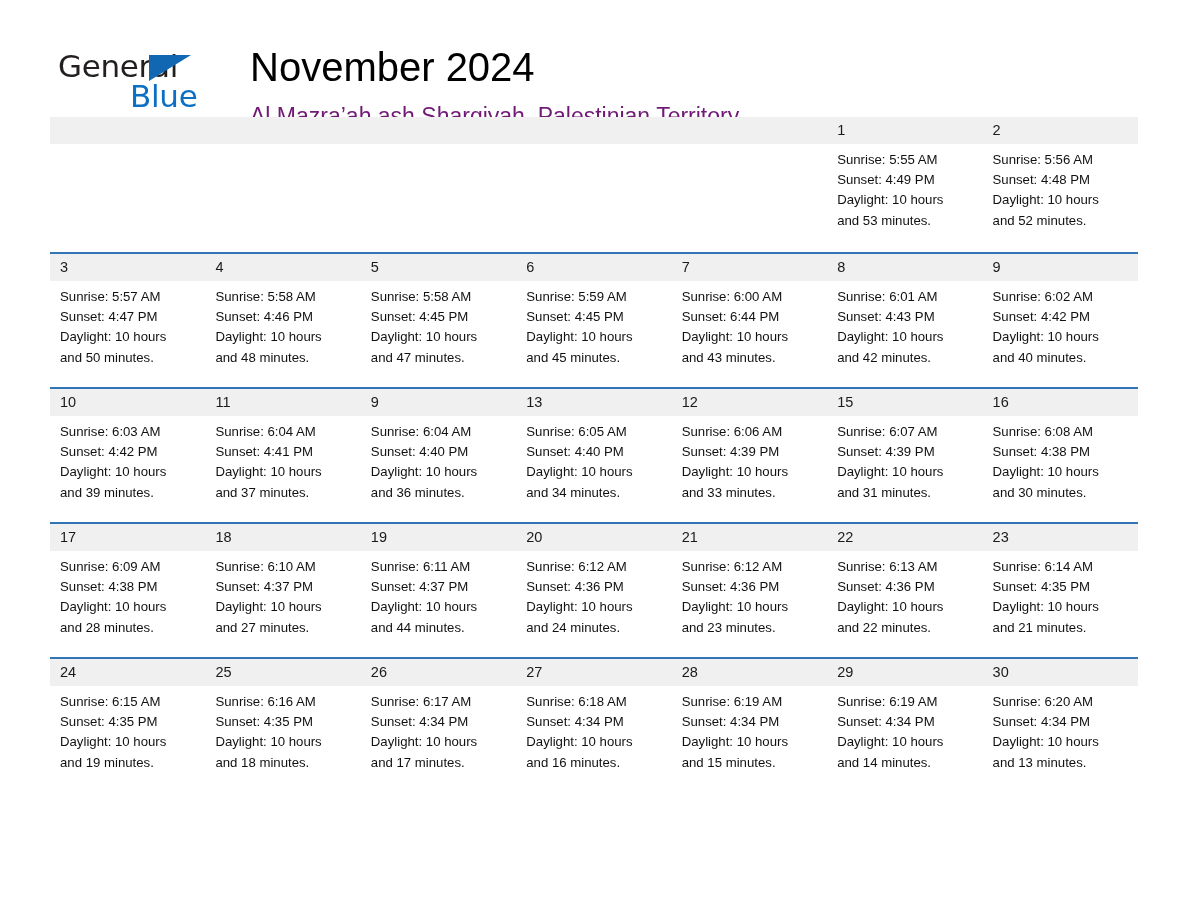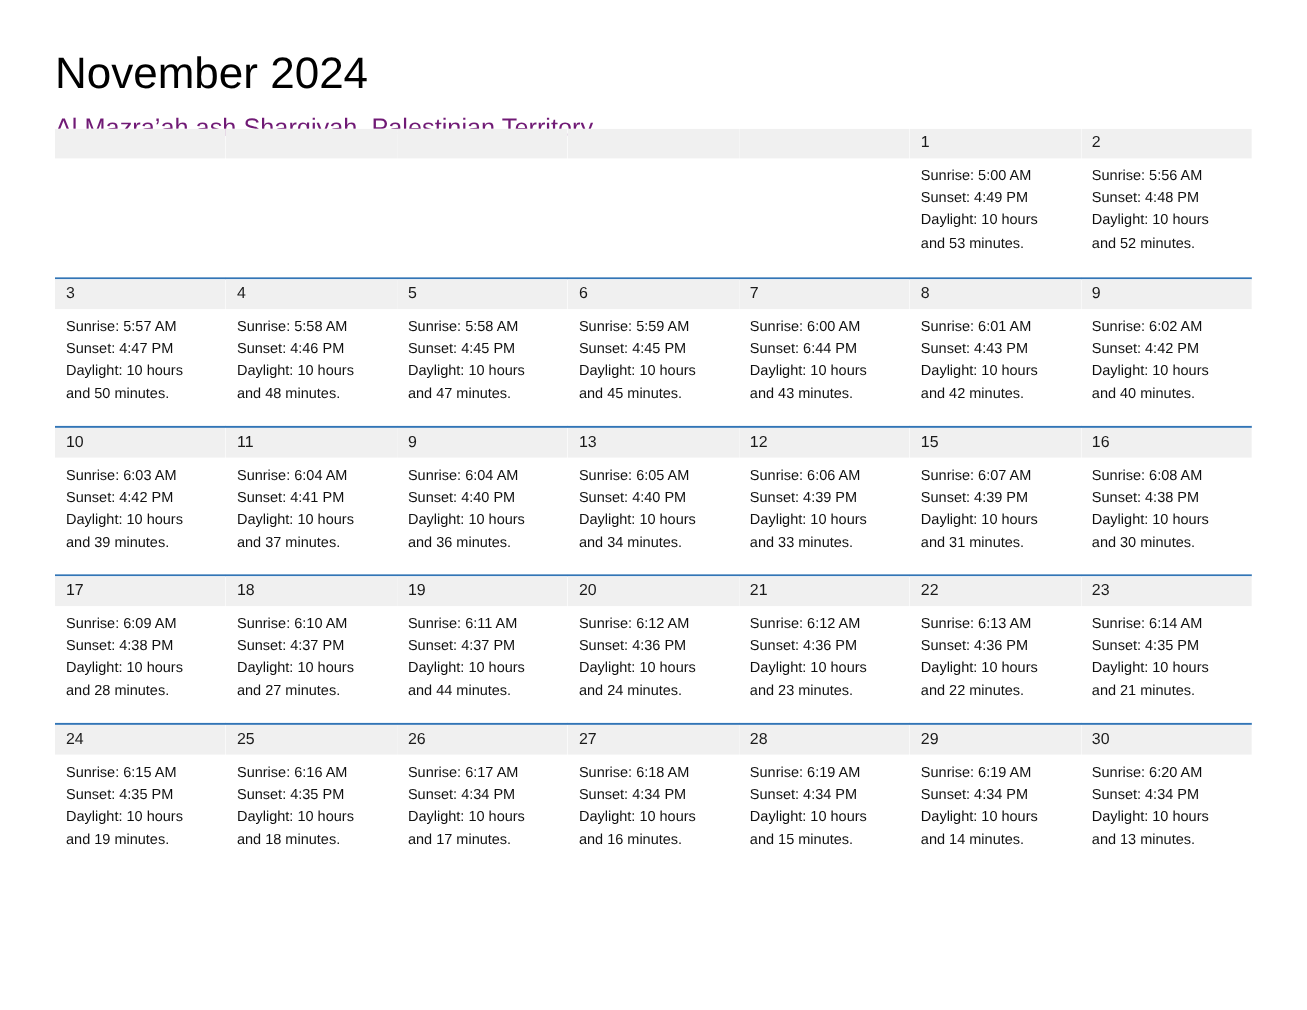--- a/index.html
+++ b/index.html
@@ -143,20 +143,25 @@
     white-space: nowrap;
   }
 </style>
 </head>
 <body>
 
 <div class="page">
 
   <div class="masthead">
 
+    <div class="logo">
+      <span class="logo-general">General</span>
+      <span class="logo-tri"></span>
+      <span class="logo-blue">Blue</span>
+    </div>
 
     <div class="titles">
       <div class="cal-title">November 2024</div>
       <div class="cal-subtitle">Al Mazra’ah ash Sharqiyah, Palestinian Territory</div>
     </div>
 
   </div>
 
   <div class="calendar">
 
@@ -174,21 +179,21 @@
           </div>
           <div class="day-cell">
             <div class="day-band"><span class="day-num"></span></div>
           </div>
           <div class="day-cell">
             <div class="day-band"><span class="day-num"></span></div>
           </div>
           <div class="day-cell">
             <div class="day-band"><span class="day-num">1</span></div>
             <div class="day-info">
-              <div>Sunrise: 5:00 AM</div>
+              <div>Sunrise: 5:55 AM</div>
               <div>Sunset: 4:49 PM</div>
               <div>Daylight: 10 hours</div>
               <div>and 53 minutes.</div>
             </div>
           </div>
           <div class="day-cell">
             <div class="day-band"><span class="day-num">2</span></div>
             <div class="day-info">
               <div>Sunrise: 5:56 AM</div>
               <div>Sunset: 4:48 PM</div>

